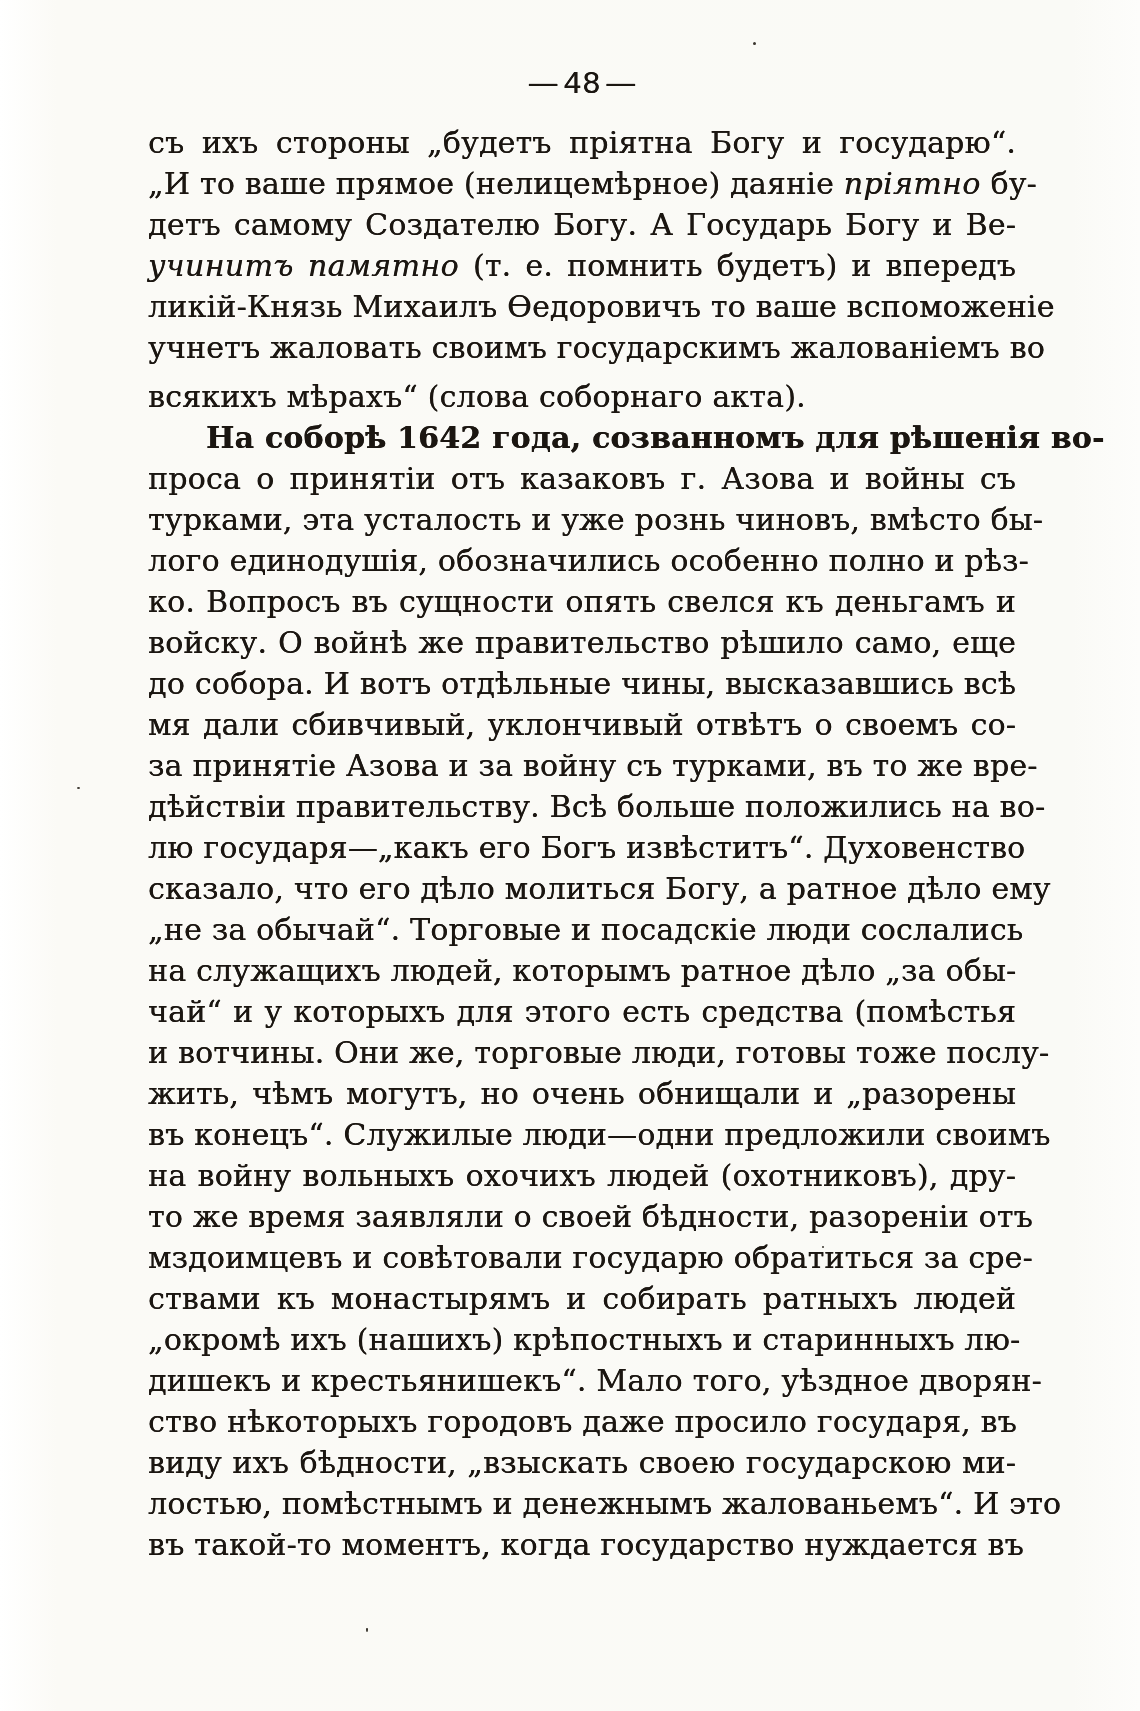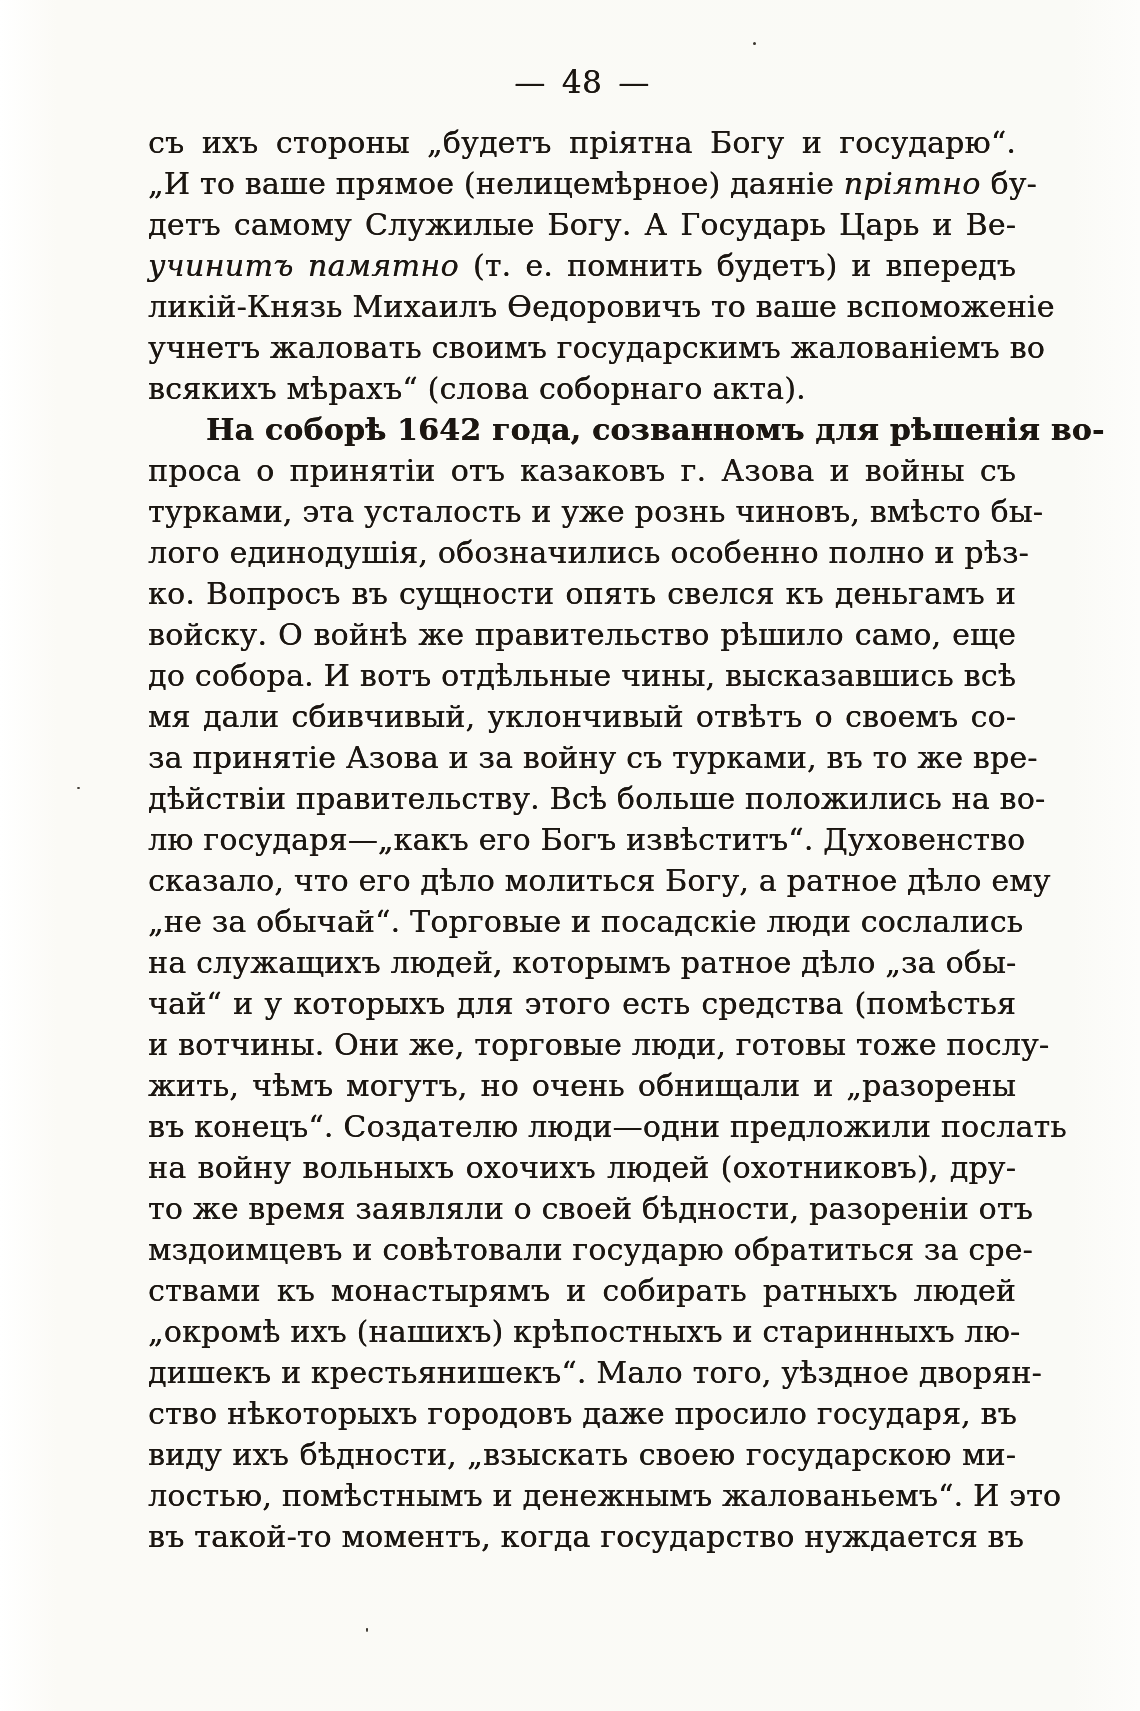--- a/index.html
+++ b/index.html
@@ -24,41 +24,43 @@
     left: 148px;
     top: 62px;
     width: 868px;
     text-align: center;
     font-size: 31px;
     line-height: 40px;
     letter-spacing: 0.5px;
     text-shadow: 0.3px 0 0 currentColor;
   }
   .header .pn {
-    margin: 0 16px;
+    margin: 0 4px;
+    font-family: Liberation Mono, monospace;
   }
   .text-block {
     position: absolute;
     left: 148px;
     top: 122px;
     width: 868px;
   }
   .line {
     height: 41px;
     line-height: 41px;
     font-size: 30px;
     letter-spacing: 0.2px;
     white-space: nowrap;
     text-align: justify;
     text-align-last: justify;
     text-shadow: 0.3px 0 0 currentColor;
   }
   .line.noj {
     text-align: center;
     text-align-last: left;
+    margin-top: 8px;
   }
   .line.indent {
     padding-left: 58px;
     font-weight: bold;
   }
   .line em {
     letter-spacing: 0.4px;
   }
   .speck {
     position: absolute;
@@ -75,21 +77,21 @@
 
 <div class="page">
 
   <div class="header">
     <span>—</span><span class="pn">48</span><span>—</span>
   </div>
 
   <div class="text-block" id="text-block">
       <div class="line"><span>съ ихъ стороны „будетъ пріятна Богу и государю“.</span></div>
       <div class="line"><span>„И то ваше прямое (нелицемѣрное) даяніе </span><em>пріятно</em><span> бу-</span></div>
-      <div class="line"><span>детъ самому Служилые Богу. А Государь Царь и Ве-</span></div>
+      <div class="line"><span>детъ самому Создателю Богу. А Государь Богу и Ве-</span></div>
       <div class="line"><em>учинитъ памятно</em><span> (т. е. помнить будетъ) и впередъ</span></div>
       <div class="line"><span>ликій-Князь Михаилъ Ѳедоровичъ то ваше вспоможеніе</span></div>
       <div class="line"><span>учнетъ жаловать своимъ государскимъ жалованіемъ во</span></div>
       <div class="line noj"><span>всякихъ мѣрахъ“ (слова соборнаго акта).</span></div>
       <div class="line indent"><span>На соборѣ 1642 года, созванномъ для рѣшенія во-</span></div>
       <div class="line"><span>проса о принятіи отъ казаковъ г. Азова и войны съ</span></div>
       <div class="line"><span>турками, эта усталость и уже рознь чиновъ, вмѣсто бы-</span></div>
       <div class="line"><span>лого единодушія, обозначились особенно полно и рѣз-</span></div>
       <div class="line"><span>ко. Вопросъ въ сущности опять свелся къ деньгамъ и</span></div>
       <div class="line"><span>войску. О войнѣ же правительство рѣшило само, еще</span></div>
@@ -97,21 +99,21 @@
       <div class="line"><span>мя дали сбивчивый, уклончивый отвѣтъ о своемъ со-</span></div>
       <div class="line"><span>за принятіе Азова и за войну съ турками, въ то же вре-</span></div>
       <div class="line"><span>дѣйствіи правительству. Всѣ больше положились на во-</span></div>
       <div class="line"><span>лю государя—„какъ его Богъ извѣститъ“. Духовенство</span></div>
       <div class="line"><span>сказало, что его дѣло молиться Богу, а ратное дѣло ему</span></div>
       <div class="line"><span>„не за обычай“. Торговые и посадскіе люди сослались</span></div>
       <div class="line"><span>на служащихъ людей, которымъ ратное дѣло „за обы-</span></div>
       <div class="line"><span>чай“ и у которыхъ для этого есть средства (помѣстья</span></div>
       <div class="line"><span>и вотчины. Они же, торговые люди, готовы тоже послу-</span></div>
       <div class="line"><span>жить, чѣмъ могутъ, но очень обнищали и „разорены</span></div>
-      <div class="line"><span>въ конецъ“. Создателю люди—одни предложили послать</span></div>
+      <div class="line"><span>въ конецъ“. Служилые люди—одни предложили своимъ</span></div>
       <div class="line"><span>на войну вольныхъ охочихъ людей (охотниковъ), дру-</span></div>
       <div class="line"><span>то же время заявляли о своей бѣдности, разореніи отъ</span></div>
       <div class="line"><span>мздоимцевъ и совѣтовали государю обратиться за сре-</span></div>
       <div class="line"><span>ствами къ монастырямъ и собирать ратныхъ людей</span></div>
       <div class="line"><span>„окромѣ ихъ (нашихъ) крѣпостныхъ и старинныхъ лю-</span></div>
       <div class="line"><span>дишекъ и крестьянишекъ“. Мало того, уѣздное дворян-</span></div>
       <div class="line"><span>ство нѣкоторыхъ городовъ даже просило государя, въ</span></div>
       <div class="line"><span>виду ихъ бѣдности, „взыскать своею государскою ми-</span></div>
       <div class="line"><span>лостью, помѣстнымъ и денежнымъ жалованьемъ“. И это</span></div>
       <div class="line"><span>въ такой-то моментъ, когда государство нуждается въ</span></div>

